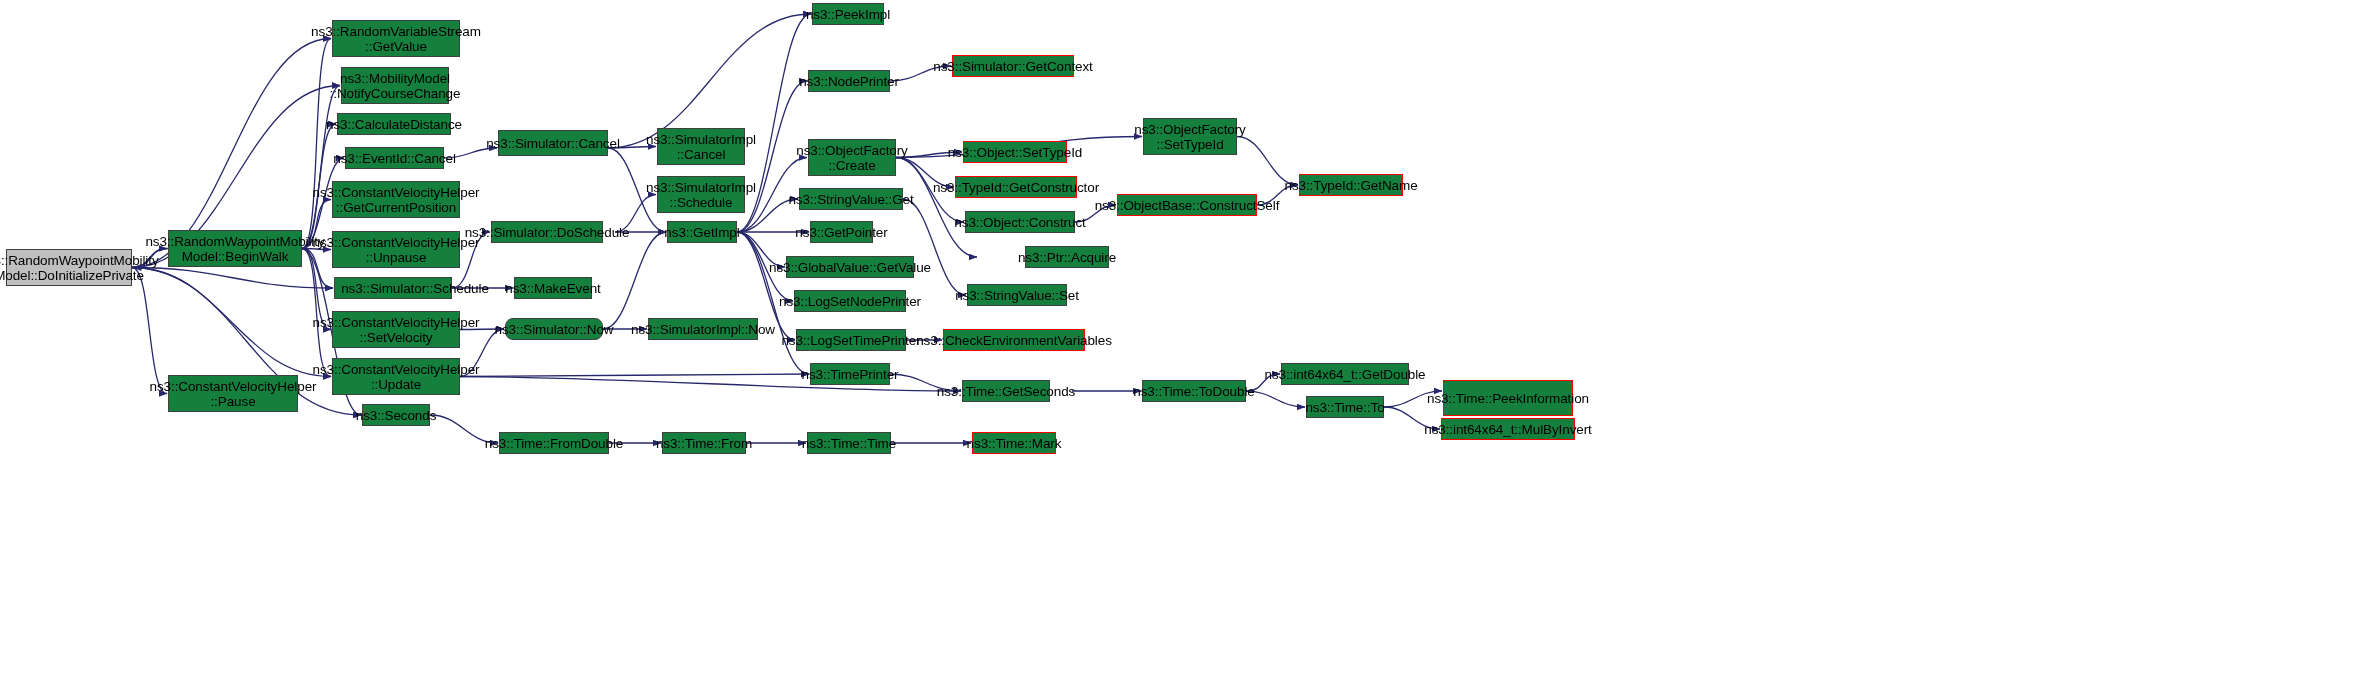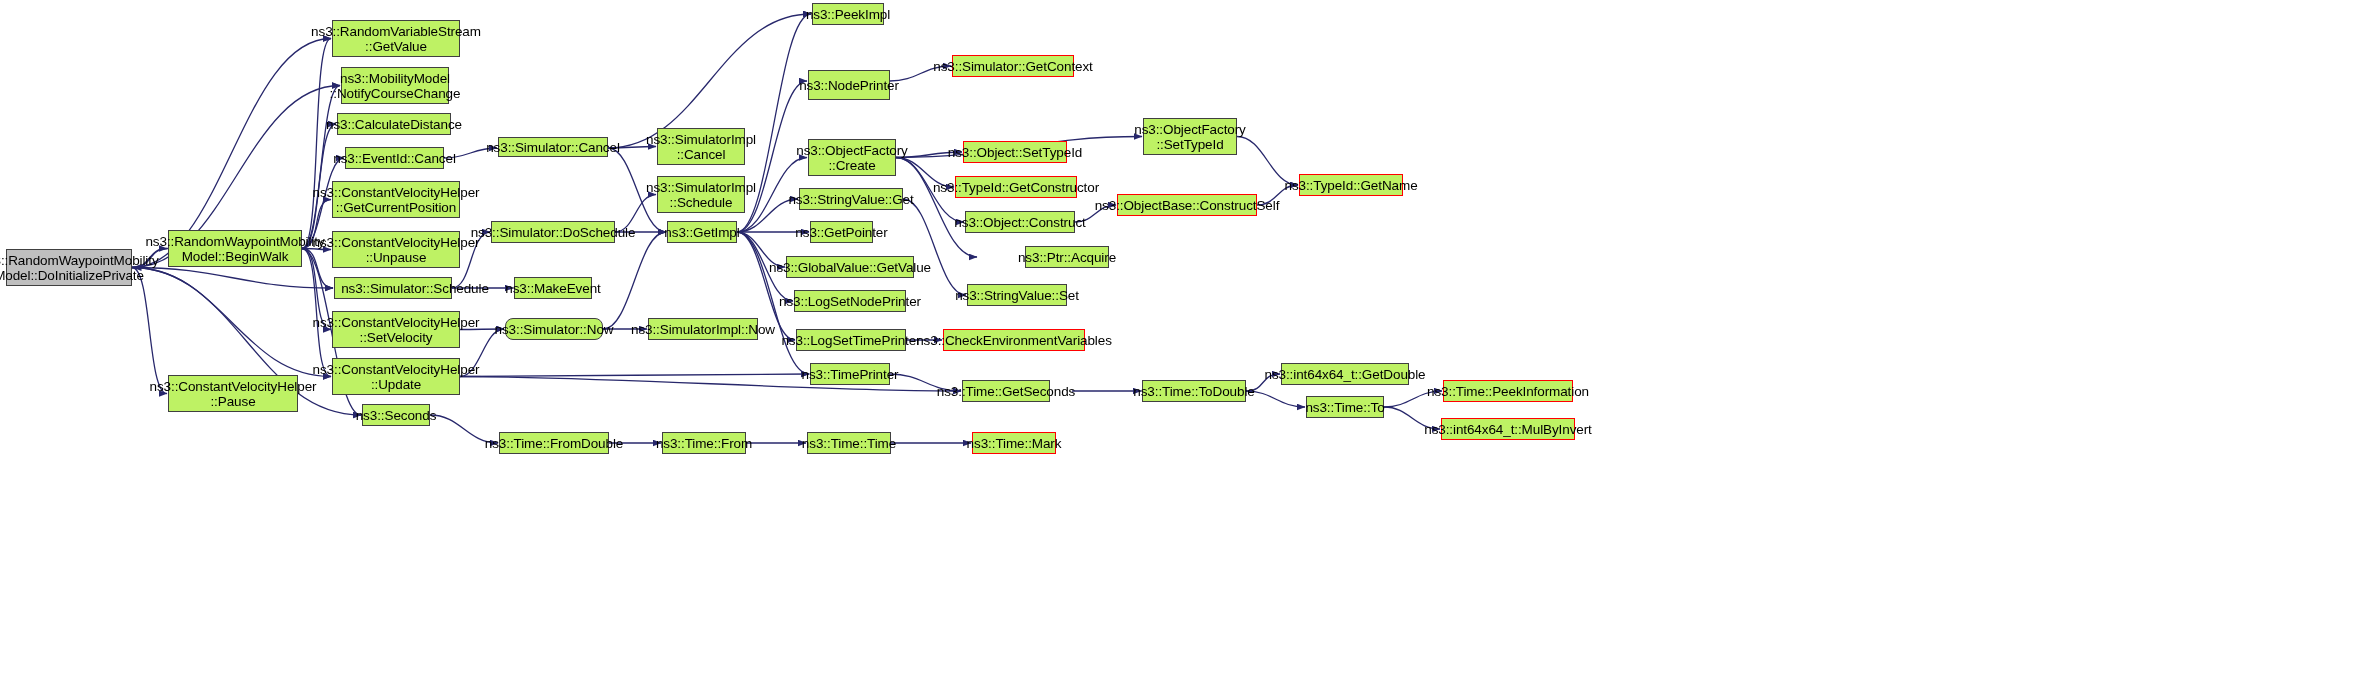--- a/index.html
+++ b/index.html
@@ -1,20 +1,20 @@
 <!DOCTYPE html>
 <html><head>
 <meta charset="utf-8">
 <style>
   html,body{margin:0;padding:0;background:#ffffff;}
   #canvas{position:relative;width:2365px;height:688px;background:#ffffff;
           font-family:"Liberation Sans","DejaVu Sans",sans-serif;overflow:hidden;}
   #edges{position:absolute;left:0;top:0;width:2365px;height:688px;}
   .node{position:absolute;box-sizing:border-box;display:flex;align-items:center;
-        justify-content:center;text-align:center;background:#bef264;
+        justify-content:center;text-align:center;background:#15803d;
         border:1px solid #404040;font-size:13.5px;line-height:15px;color:#000000;
         letter-spacing:-0.1px;white-space:pre-line;padding:0 3px;}
   .node.red{border:1px solid #ff0000;}
   .node.cur{background:#bfbfbf;border:1px solid #404040;}
 </style>
 </head>
 <body>
 
 <div id="canvas">
   <svg id="edges" viewBox="0 0 2365 688" xmlns="http://www.w3.org/2000/svg">
@@ -104,34 +104,34 @@
       <div class="node" style="left: 332px; top: 181px; width: 128px; height: 37px;">ns3::ConstantVelocityHelper
 ::GetCurrentPosition</div>
       <div class="node" style="left: 332px; top: 231px; width: 128px; height: 37px;">ns3::ConstantVelocityHelper
 ::Unpause</div>
       <div class="node" style="left: 334px; top: 277px; width: 118px; height: 22px; padding-left: 47px;">ns3::Simulator::Schedule</div>
       <div class="node" style="left: 332px; top: 311px; width: 128px; height: 37px;">ns3::ConstantVelocityHelper
 ::SetVelocity</div>
       <div class="node" style="left: 332px; top: 358px; width: 128px; height: 37px;">ns3::ConstantVelocityHelper
 ::Update</div>
       <div class="node" style="left: 362px; top: 404px; width: 68px; height: 22px;">ns3::Seconds</div>
-      <div class="node" style="left: 498px; top: 137px; width: 110px; height: 20px;">ns3::Simulator::Cancel</div>
-      <div class="node" style="left: 491px; top: 221px; width: 124px; height: 22px;">ns3::Simulator::DoSchedule</div>
+      <div class="node" style="left: 498px; top: 130px; width: 110px; height: 26px;">ns3::Simulator::Cancel</div>
+      <div class="node" style="left: 491px; top: 221px; width: 112px; height: 22px;">ns3::Simulator::DoSchedule</div>
       <div class="node" style="left: 514px; top: 277px; width: 78px; height: 22px;">ns3::MakeEvent</div>
       <div class="node" style="left: 505px; top: 318px; width: 98px; height: 22px; border-radius: 8px;">ns3::Simulator::Now</div>
       <div class="node" style="left: 499px; top: 432px; width: 110px; height: 22px;">ns3::Time::FromDouble</div>
       <div class="node" style="left: 657px; top: 128px; width: 88px; height: 37px;">ns3::SimulatorImpl
 ::Cancel</div>
       <div class="node" style="left: 657px; top: 176px; width: 88px; height: 37px;">ns3::SimulatorImpl
 ::Schedule</div>
       <div class="node" style="left: 667px; top: 221px; width: 70px; height: 22px;">ns3::GetImpl</div>
       <div class="node" style="left: 648px; top: 318px; width: 110px; height: 22px;">ns3::SimulatorImpl::Now</div>
       <div class="node" style="left: 662px; top: 432px; width: 84px; height: 22px;">ns3::Time::From</div>
       <div class="node" style="left: 812px; top: 3px; width: 72px; height: 22px;">ns3::PeekImpl</div>
-      <div class="node" style="left: 808px; top: 70px; width: 82px; height: 30px;">ns3::NodePrinter</div>
+      <div class="node" style="left: 808px; top: 70px; width: 82px; height: 22px;">ns3::NodePrinter</div>
       <div class="node" style="left: 808px; top: 139px; width: 88px; height: 37px;">ns3::ObjectFactory
 ::Create</div>
       <div class="node" style="left: 799px; top: 188px; width: 104px; height: 22px;">ns3::StringValue::Get</div>
       <div class="node" style="left: 810px; top: 221px; width: 63px; height: 22px;">ns3::GetPointer</div>
       <div class="node" style="left: 786px; top: 256px; width: 128px; height: 22px;">ns3::GlobalValue::GetValue</div>
       <div class="node" style="left: 794px; top: 290px; width: 112px; height: 22px;">ns3::LogSetNodePrinter</div>
       <div class="node" style="left: 796px; top: 329px; width: 110px; height: 22px;">ns3::LogSetTimePrinter</div>
       <div class="node" style="left: 810px; top: 363px; width: 80px; height: 22px;">ns3::TimePrinter</div>
       <div class="node" style="left: 807px; top: 432px; width: 84px; height: 22px;">ns3::Time::Time</div>
       <div class="node red" style="left: 952px; top: 55px; width: 122px; height: 22px;">ns3::Simulator::GetContext</div>
@@ -143,16 +143,16 @@
       <div class="node red" style="left: 943px; top: 329px; width: 142px; height: 22px; text-align: right;">ns3::CheckEnvironmentVariables</div>
       <div class="node" style="left: 962px; top: 380px; width: 88px; height: 22px;">ns3::Time::GetSeconds</div>
       <div class="node red" style="left: 972px; top: 432px; width: 84px; height: 22px;">ns3::Time::Mark</div>
       <div class="node red" style="left: 1117px; top: 194px; width: 140px; height: 22px;">ns3::ObjectBase::ConstructSelf</div>
       <div class="node" style="left: 1142px; top: 380px; width: 104px; height: 22px;">ns3::Time::ToDouble</div>
       <div class="node" style="left: 1143px; top: 118px; width: 94px; height: 37px;">ns3::ObjectFactory
 ::SetTypeId</div>
       <div class="node red" style="left: 1299px; top: 174px; width: 104px; height: 22px;">ns3::TypeId::GetName</div>
       <div class="node" style="left: 1281px; top: 363px; width: 128px; height: 22px;">ns3::int64x64_t::GetDouble</div>
       <div class="node" style="left: 1306px; top: 396px; width: 78px; height: 22px;">ns3::Time::To</div>
-      <div class="node red" style="left: 1443px; top: 380px; width: 130px; height: 22px;">ns3::Time::PeekInformation</div>
+      <div class="node red" style="left: 1443px; top: 380px; width: 130px; height: 36px;">ns3::Time::PeekInformation</div>
       <div class="node red" style="left: 1441px; top: 418px; width: 134px; height: 22px;">ns3::int64x64_t::MulByInvert</div>
     </div>
 </div>
 
 </body></html>

